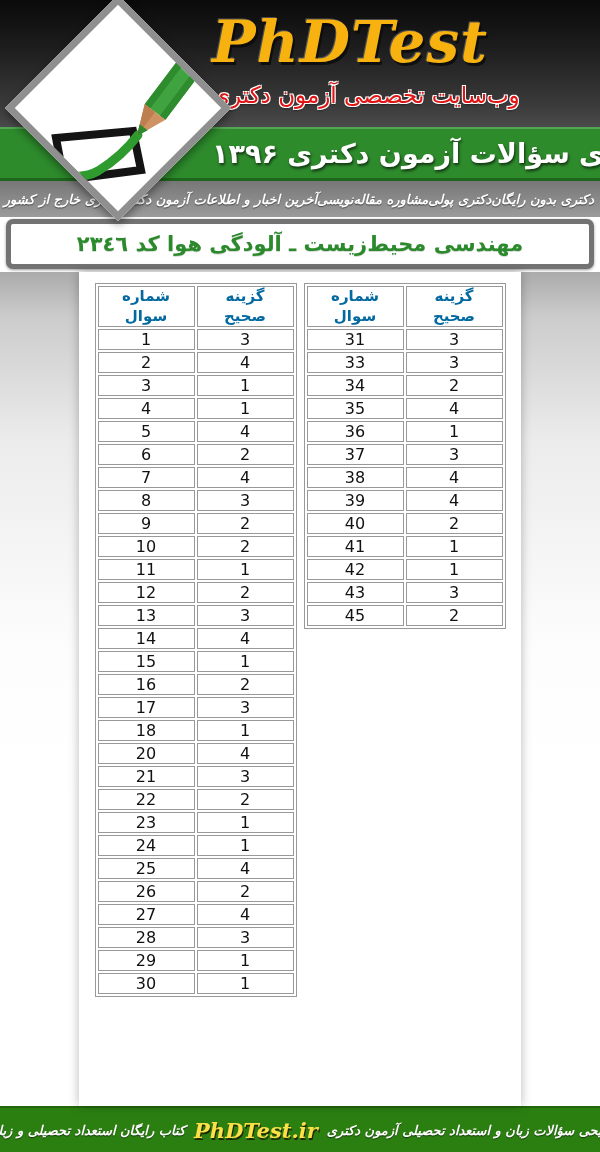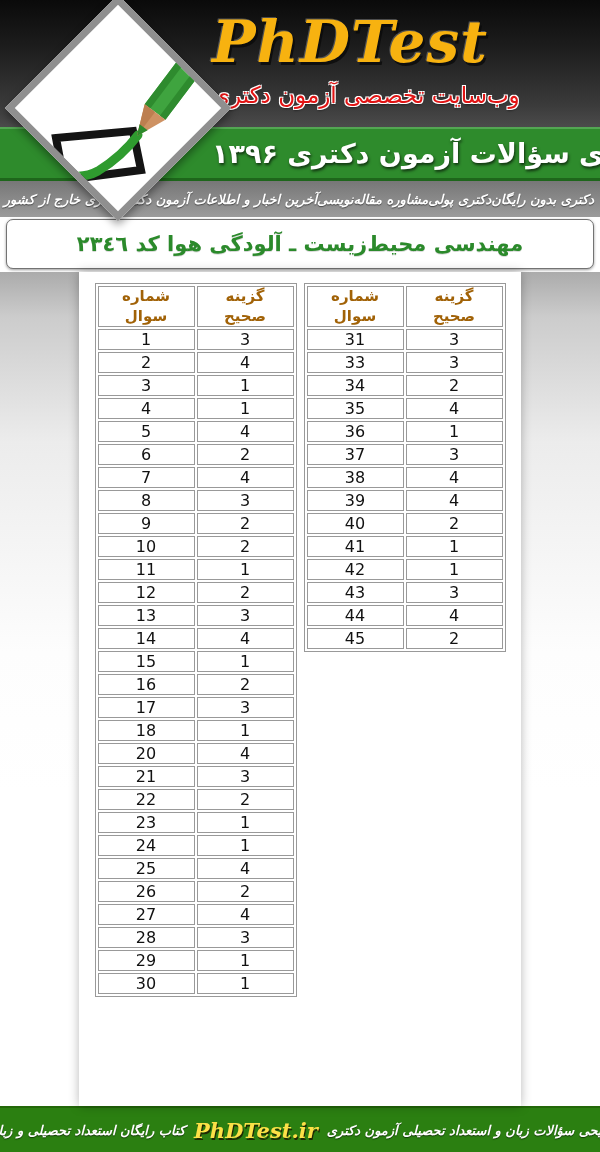--- a/index.html
+++ b/index.html
@@ -50,21 +50,21 @@
   .logo-diamond {
     position:absolute; left:38px; top:28px; width:160px; height:160px; z-index:5;
     background:#fff; border:7px solid #8F8F8F; transform:rotate(45deg);
     overflow:hidden; box-shadow:3px 3px 9px rgba(0,0,0,.4); cursor:pointer;
   }
   .logo-art { position:absolute; left:-37px; top:-37px; width:220px; height:220px; transform:rotate(-45deg); }
 
   
   .title-box {
     flex:0 0 auto; margin:2px 6px 3px; height:50px;
-    background:#fff; border:1px solid #737373; border-radius:7px;
+    background:#fff; border:5px solid #737373; border-radius:7px;
     box-shadow:0 1px 3px rgba(0,0,0,.4);
     display:flex; align-items:center; justify-content:center;
   }
   .title-text {
     direction:rtl; color:#2B8A2B; font-weight:bold; font-size:21px;
     text-shadow:0 1px 0 rgba(0,0,0,.15);
   }
 
   
   .main {
@@ -72,21 +72,21 @@
     background:linear-gradient(180deg,#ababab 0px,#cccccc 45px,#ececec 170px,#fdfdfd 380px,#ffffff 520px);
   }
   .content-panel {
     width:442px; height:100%; margin:0 auto; background:#fff;
     box-shadow:0 0 10px rgba(0,0,0,.28);
     padding-top:11px; display:flex; justify-content:center; align-items:flex-start; gap:7px;
   }
   table.answers { border-collapse:separate; border-spacing:2px; background:#fff; border:1px solid #999; }
   table.answers th, table.answers td { border:1px solid #999; width:97px; text-align:center; vertical-align:middle; }
   table.answers th {
-    height:26px; font-size:15px; font-weight:bold; color:#a16207;
+    height:26px; font-size:15px; font-weight:bold; color:#0369a1;
     white-space:pre-line; line-height:1.3; direction:rtl;
   }
   table.answers td { height:21px; font-size:16px; color:#111; }
 
   
   .footer {
     flex:0 0 auto; height:46px; background:#2B7F11; border-top:2px solid #236709;
     direction:rtl; display:flex; align-items:center; justify-content:center; gap:9px;
     white-space:nowrap;
   }
@@ -336,24 +336,20 @@
           </tr>
           <tr>
             <td>42</td>
             <td>1</td>
           </tr>
           <tr>
             <td>43</td>
             <td>3</td>
           </tr>
           <tr>
-            <td>44</td>
-            <td>4</td>
-          </tr>
-          <tr>
             <td>45</td>
             <td>2</td>
           </tr>
         </tbody>
     </table>
 
   </div>
 </div>
 
 <div class="footer">

